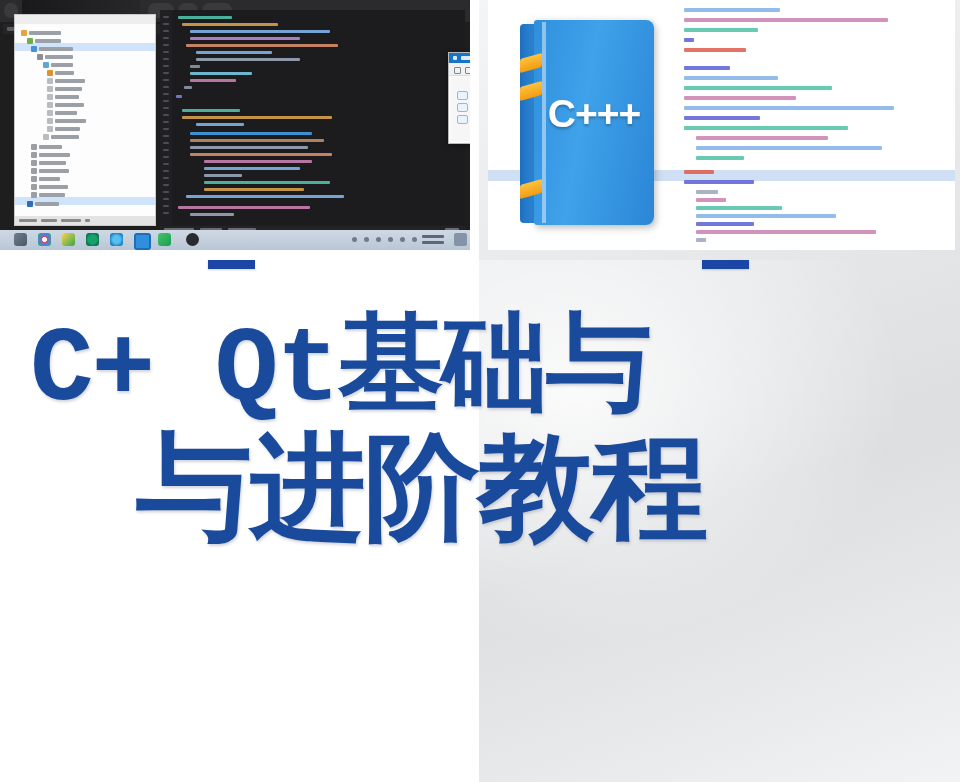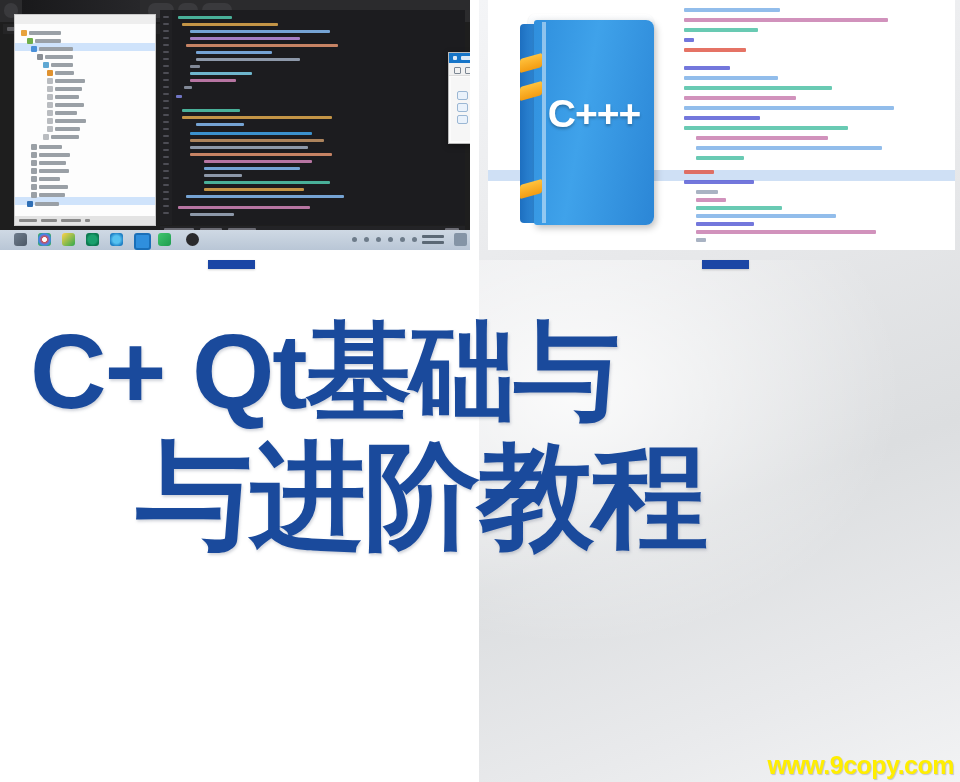--- a/index.html
+++ b/index.html
@@ -82,21 +82,21 @@
     color:#fff;font-size:39px;font-weight:700;letter-spacing:-1px;
     text-shadow:0 2px 3px rgba(0,0,0,.28);font-family:"Liberation Sans",sans-serif;}
   .bcode{position:absolute;height:4px;border-radius:1px;opacity:.85;}
 
   
   .accent{position:absolute;height:9px;background:#1b46a5;box-shadow:0 1px 2px rgba(0,0,0,.18);}
 
   
   .title-wrap{position:absolute;left:0;top:318px;width:960px;}
   .title-line{font-weight:700;color:#1a4a9c;line-height:1;white-space:nowrap;
-    font-family:Liberation Sans, sans-serif;
+    font-family:Liberation Mono, monospace;
     text-shadow:1px 2px 3px rgba(120,130,150,.35);text-align:center;}
   .title-1{position:absolute;left:30px;top:0;font-size:106px;letter-spacing:-2px;}
   .title-2{position:absolute;left:136px;top:120px;font-size:116px;letter-spacing:-2px;}
 
   
   .banner{position:absolute;left:56px;top:638px;width:852px;height:95px;
     background:linear-gradient(180deg,#1d4ead 0%,#1a47a2 55%,#153f95 100%);
     box-shadow:0 3px 7px rgba(0,0,0,.22);
     display:flex;align-items:center;justify-content:center;}
   .banner-text{color:#ffffff;font-size:62px;font-weight:700;letter-spacing:2px;
@@ -385,15 +385,14 @@
 
   <div class="accent" style="left:208px;top:260px;width:47px;"></div>
   <div class="accent" style="left:702px;top:260px;width:47px;"></div>
 
   <div class="title-wrap">
     <div class="title-line title-1">C+ Qt基础与</div>
     <div class="title-line title-2">与进阶教程</div>
   </div>
 
 
-  <div class="watermark">www.9copy.com</div>
 
 </div>
 
 </body></html>

